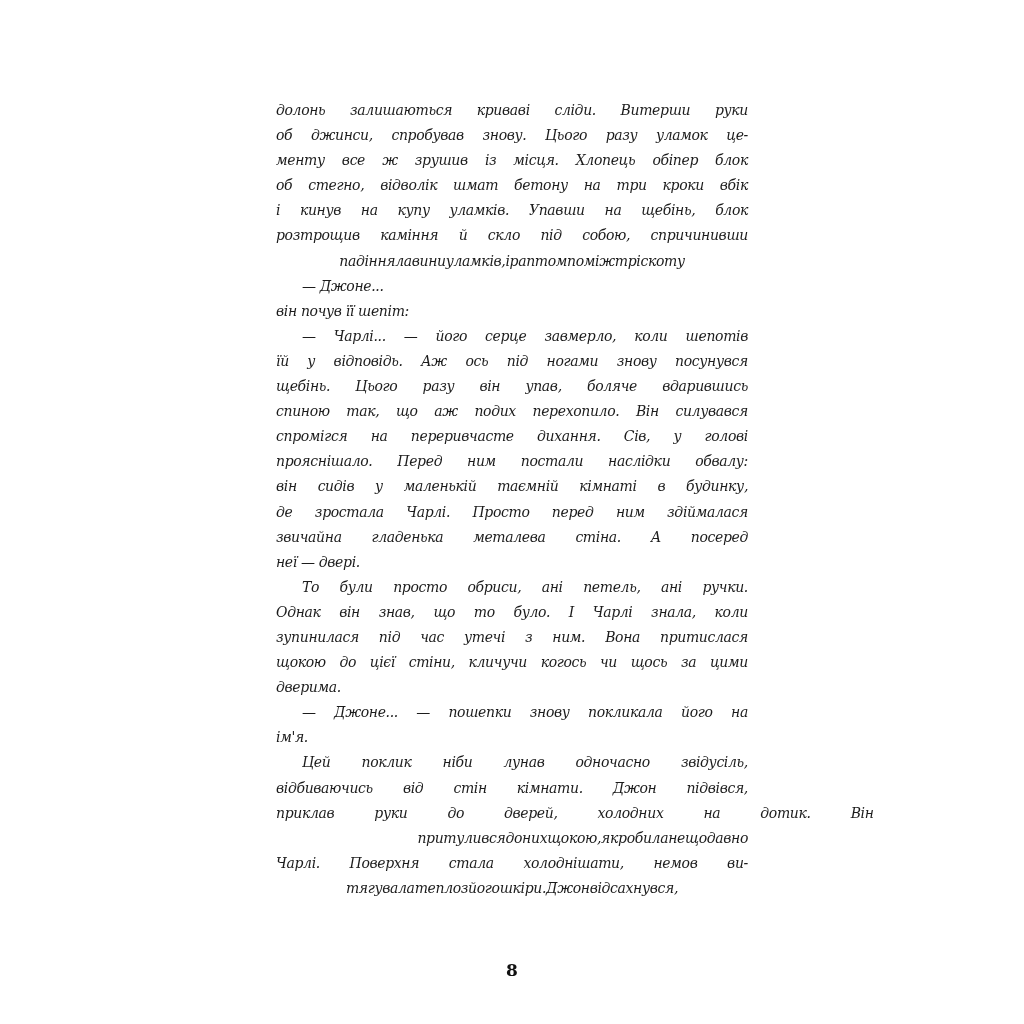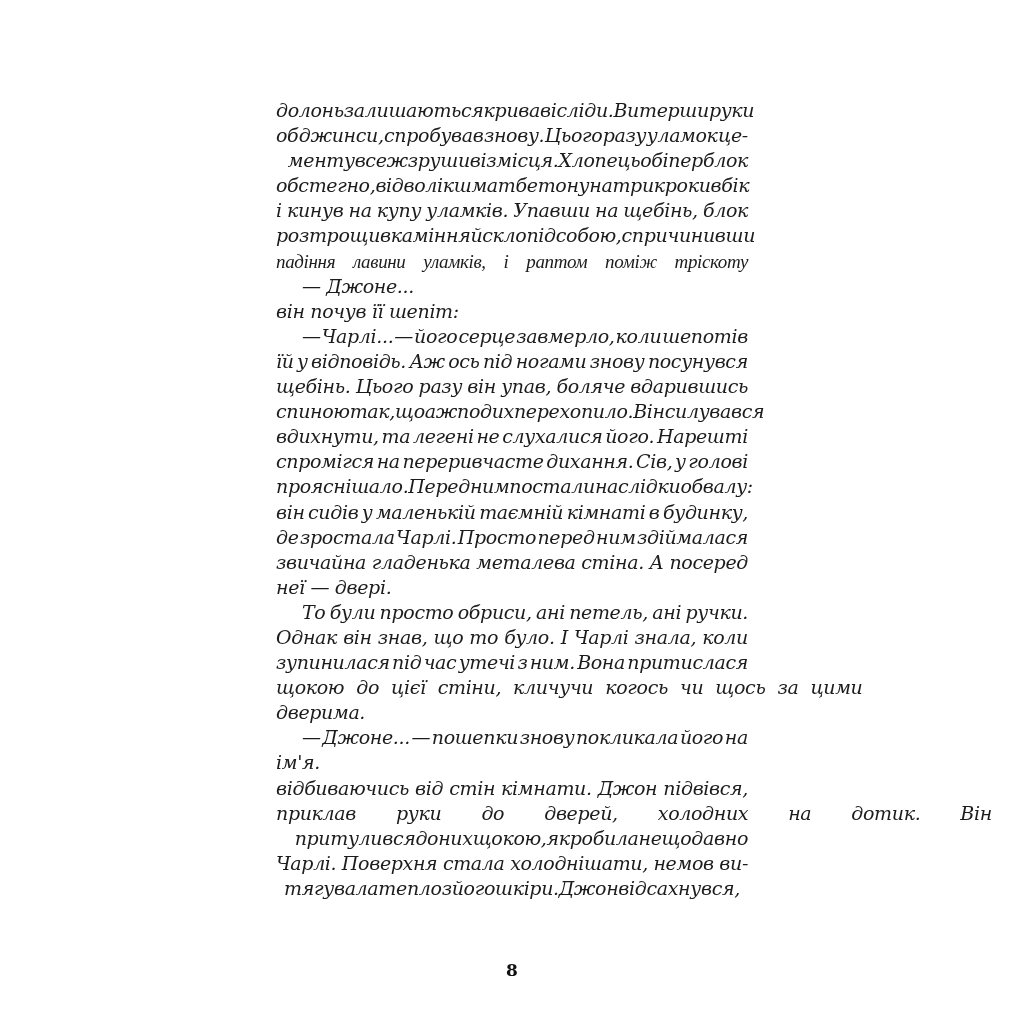--- a/index.html
+++ b/index.html
@@ -19,21 +19,21 @@
       width: 1024px; height: 1024px;
       background: #ffffff;
     }
     .text-block {
       position: absolute;
       left: 276px;
       top: 98px;
       width: 472px;
       font-family: "DejaVu Serif", "Liberation Serif", serif;
       font-style: italic;
-      font-size: 19px;
+      font-size: 14px;
       line-height: 25.1px;
       color: #1c1c1c;
     }
     .line {
       display: block;
       white-space: nowrap;
       height: 25.1px;
       text-align: justify;
       text-align-last: justify;
       letter-spacing: -0.35px;
@@ -72,21 +72,21 @@
     <span class="line" style="display: flex; justify-content: space-between;">
         <span>об</span>
         <span>джинси,</span>
         <span>спробував</span>
         <span>знову.</span>
         <span>Цього</span>
         <span>разу</span>
         <span>уламок</span>
         <span>це-</span>
       </span>
-    <span class="line" style="display: flex; justify-content: flex-end;">
+    <span class="line" style="display: flex; justify-content: space-between;">
         <span>менту</span>
         <span>все</span>
         <span>ж</span>
         <span>зрушив</span>
         <span>із</span>
         <span>місця.</span>
         <span>Хлопець</span>
         <span>обіпер</span>
         <span>блок</span>
       </span>
@@ -114,21 +114,21 @@
       </span>
     <span class="line" style="display: flex; justify-content: space-between;">
         <span>розтрощив</span>
         <span>каміння</span>
         <span>й</span>
         <span>скло</span>
         <span>під</span>
         <span>собою,</span>
         <span>спричинивши</span>
       </span>
-    <span class="line" style="display: flex; justify-content: space-between; font-family: Liberation Serif, serif;">
+    <span class="line" style="display: flex; justify-content: center;">
         <span>падіння</span>
         <span>лавини</span>
         <span>уламків,</span>
         <span>і</span>
         <span>раптом</span>
         <span>поміж</span>
         <span>тріскоту</span>
       </span>
     <span class="line indent last">— Джоне...</span>
     <span class="line last">він почув її шепіт:</span>
@@ -165,29 +165,20 @@
     <span class="line" style="display: flex; justify-content: space-between;">
         <span>спиною</span>
         <span>так,</span>
         <span>що</span>
         <span>аж</span>
         <span>подих</span>
         <span>перехопило.</span>
         <span>Він</span>
         <span>силувався</span>
       </span>
-    <span class="line" style="display: flex; justify-content: space-between;">
-        <span>вдихнути,</span>
-        <span>та</span>
-        <span>легені</span>
-        <span>не</span>
-        <span>слухалися</span>
-        <span>його.</span>
-        <span>Нарешті</span>
-      </span>
     <span class="line" style="display: flex; justify-content: space-between; font-style: italic;">
         <span>спромігся</span>
         <span>на</span>
         <span>переривчасте</span>
         <span>дихання.</span>
         <span>Сів,</span>
         <span>у</span>
         <span>голові</span>
       </span>
     <span class="line" style="display: flex; justify-content: space-between;">
@@ -275,20 +266,28 @@
         <span>—</span>
         <span>Джоне...</span>
         <span>—</span>
         <span>пошепки</span>
         <span>знову</span>
         <span>покликала</span>
         <span>його</span>
         <span>на</span>
       </span>
     <span class="line last">ім'я.</span>
+    <span class="line indent" style="display: flex; justify-content: space-between;">
+        <span>Цей</span>
+        <span>поклик</span>
+        <span>ніби</span>
+        <span>лунав</span>
+        <span>одночасно</span>
+        <span>звідусіль,</span>
+      </span>
     <span class="line" style="display: flex; justify-content: space-between;">
         <span>відбиваючись</span>
         <span>від</span>
         <span>стін</span>
         <span>кімнати.</span>
         <span>Джон</span>
         <span>підвівся,</span>
       </span>
     <span class="line" style="display: flex; justify-content: space-between; gap: 40px;">
         <span>приклав</span>

